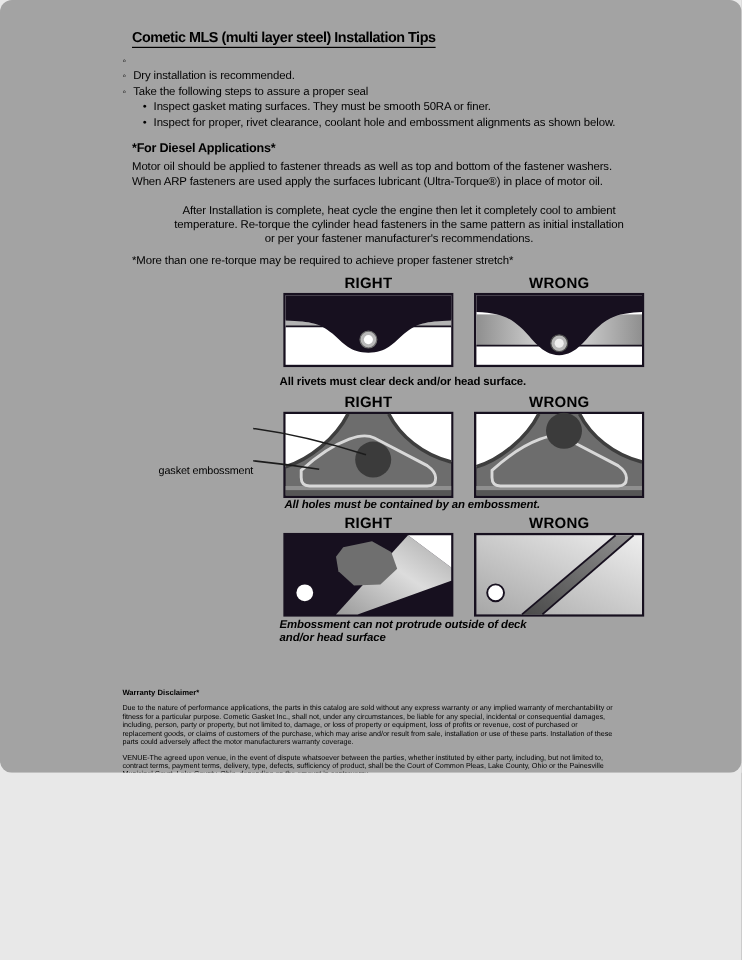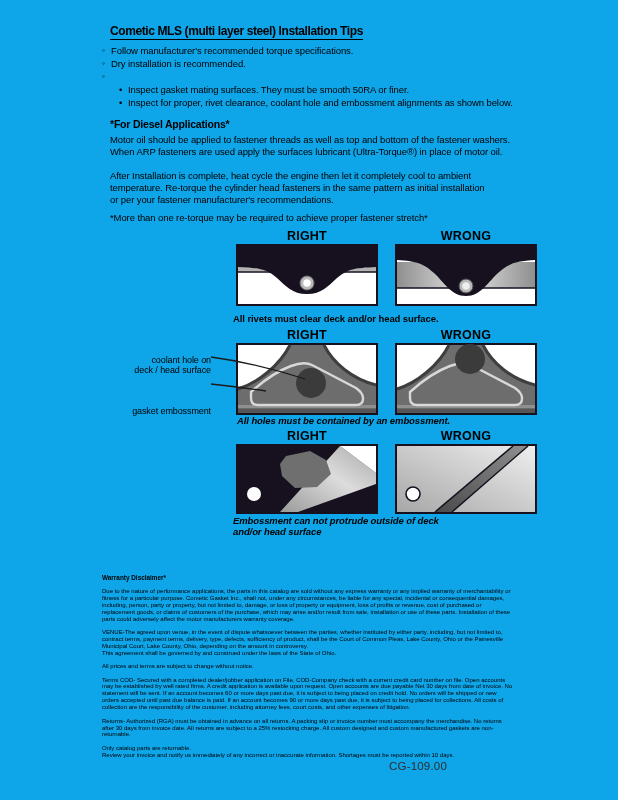--- a/index.html
+++ b/index.html
@@ -1,88 +1,88 @@
 <!DOCTYPE html>
 <html><head>
 <meta charset="utf-8">
 <style>
   html,body { margin:0; padding:0; background:#e8e8e8; }
   .page {
-    position:relative; width:618px; height:800px; margin:0 auto;
-    background:#0ea5e9; overflow:hidden;
-    font-family:"Liberation Sans", sans-serif; color:#000;
+    position:relative; width:618px; height:644px; margin:0 auto;
+    background:#a3a3a3; overflow:hidden;
+    font-family:"Liberation Sans", sans-serif; color:#000;border-radius:10px;
   }
   .abs { position:absolute; }
 
   .title {
     left:110px; top:24px;
     font-size:12px; font-weight:bold; letter-spacing:-0.4px;
     border-bottom:1.6px solid #000; padding-bottom:1px;
     white-space:nowrap;
   }
 
   .tips { left:102px; top:44px; width:450px; font-size:9.5px; letter-spacing:-0.1px; }
   .tip-row { display:flex; line-height:13px; }
   .tip-row .mk { width:9px; flex:0 0 9px; text-align:left; font-size:8.5px; }
   .tip-row.sub { margin-left:17px; }
   .tip-row.sub .mk { font-size:9.5px; }
 
   .diesel-h { left:110px; top:118px; font-size:10.5px; font-weight:bold; letter-spacing:-0.2px; }
   .para { left:110px; width:445px; font-size:9.5px; line-height:11.8px;
           letter-spacing:-0.1px; white-space:pre-line; }
   .p1 { top:134px; }
-  .p2 { top:170px; }
+  .p2 { top:170px;text-align:center; }
   .note { top:212px; }
 
   .fig-row {
     display:grid; grid-template-columns:142px 142px; column-gap:17px;
     left:236px;
   }
   .fig-h { text-align:center; font-size:12.5px; font-weight:bold;
            letter-spacing:0.2px; line-height:14px; height:15px; }
   .fig-row svg { display:block; }
   .r1 { top:229px; } .r2 { top:328px; } .r3 { top:429px; }
 
   .caption { font-size:9.5px; font-weight:bold; letter-spacing:-0.1px;
              line-height:11px; white-space:pre-line; }
   .cap1 { left:233px; top:313px; }
   .cap2 { left:237px; top:415px;font-style:italic; }
   .cap3 { left:233px; top:515px;font-style:italic; }
 
   .fig-labels { left:100px; top:344px; width:111px; text-align:right;
                 font-size:9px; line-height:10.5px; letter-spacing:-0.1px;
                 white-space:pre-line; }
-  .fig-label2 { margin-top:20px; }
+  .fig-label2 { margin-top:32px; }
   .leaders { left:205px; top:350px; pointer-events:none; z-index:5; }
 
   .disc { left:102px; top:574px; width:412px; }
   .disc-h { font-size:6.4px; font-weight:bold; margin:0 0 7px 0; }
   .disc p { font-size:6px; line-height:6.9px; margin:0 0 6.5px 0;
             white-space:pre-line; letter-spacing:0; }
 
   .footer { left:389px; top:760px; font-size:11.5px; color:#2d2d2d; letter-spacing:0.2px;text-align:center; }
 </style>
 </head>
 <body>
 
 <div class="page">
 
   <div class="abs title">Cometic MLS (multi layer steel) Installation Tips</div>
 
   <div class="abs tips">
     <div class="tip-row">
       <span class="mk">◦</span>
-      <span>Follow manufacturer's recommended torque specifications.</span>
     </div>
     <div class="tip-row">
       <span class="mk">◦</span>
       <span>Dry installation is recommended.</span>
     </div>
     <div class="tip-row">
       <span class="mk">◦</span>
+      <span>Take the following steps to assure a proper seal</span>
     </div>
     <div class="tip-row sub">
       <span class="mk">•</span>
       <span>Inspect gasket mating surfaces.  They must be smooth 50RA or finer.</span>
     </div>
     <div class="tip-row sub">
       <span class="mk">•</span>
       <span>Inspect for proper, rivet clearance, coolant hole and embossment alignments as shown below.</span>
     </div>
   </div>
@@ -119,22 +119,20 @@
       <rect x="2" y="18" width="138" height="26" fill="url(#g1)"></rect>
       <line x1="2" y1="44" x2="140" y2="44" stroke="#17101f" stroke-width="1.5"></line>
       <path d="M2,2 H140 V16 C120,17 113,20 103,29 C93,38 86,52 71,52 C56,52 49,38 39,29 C29,20 22,17 2,16 Z" fill="#17101f"></path>
       <circle cx="71" cy="42" r="7" fill="#b9b9b9" stroke="#4a4a4a" stroke-width="1"></circle>
       <circle cx="71" cy="42" r="3.8" fill="#eeeeee"></circle>
     </svg>
   </div>
   <div class="abs caption cap1">All rivets must clear deck and/or head surface.</div>
 
   <div class="abs fig-labels">
-    <div>coolant hole on
-deck / head surface</div>
     <div class="fig-label2">gasket embossment</div>
   </div>
   <svg class="abs leaders" width="105" height="50" viewBox="0 0 105 50">
     <path d="M6,7 Q50,13 100,29" fill="none" stroke="#1c1c1c" stroke-width="1.3"></path>
     <path d="M6,34 Q34,37 61,41" fill="none" stroke="#1c1c1c" stroke-width="1.3"></path>
   </svg>
   <div class="abs fig-row r2">
     <div class="fig-h">RIGHT</div>
     <div class="fig-h">WRONG</div>
     <svg width="142" height="72" viewBox="0 0 142 72">

